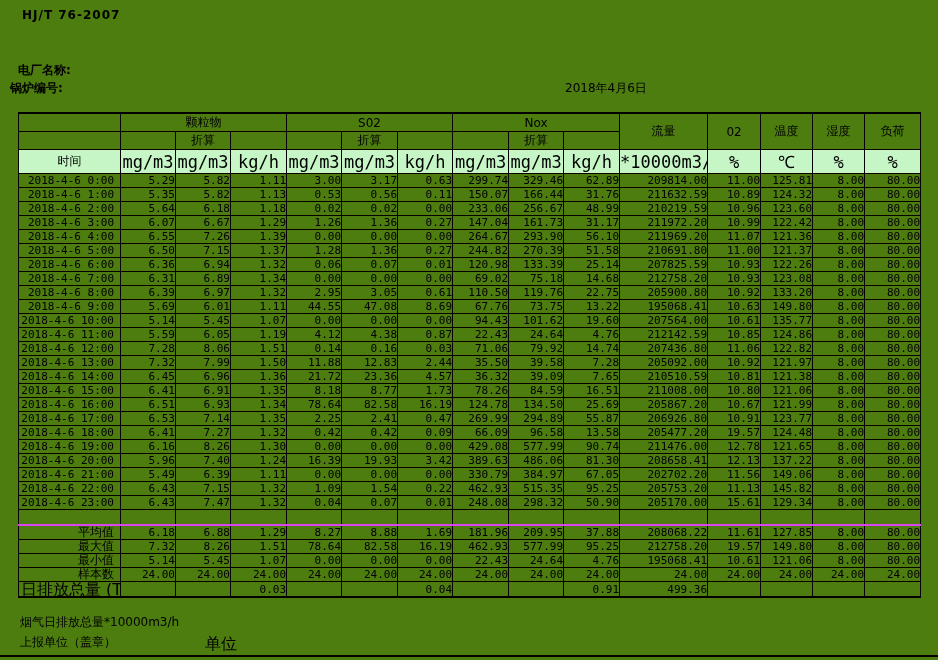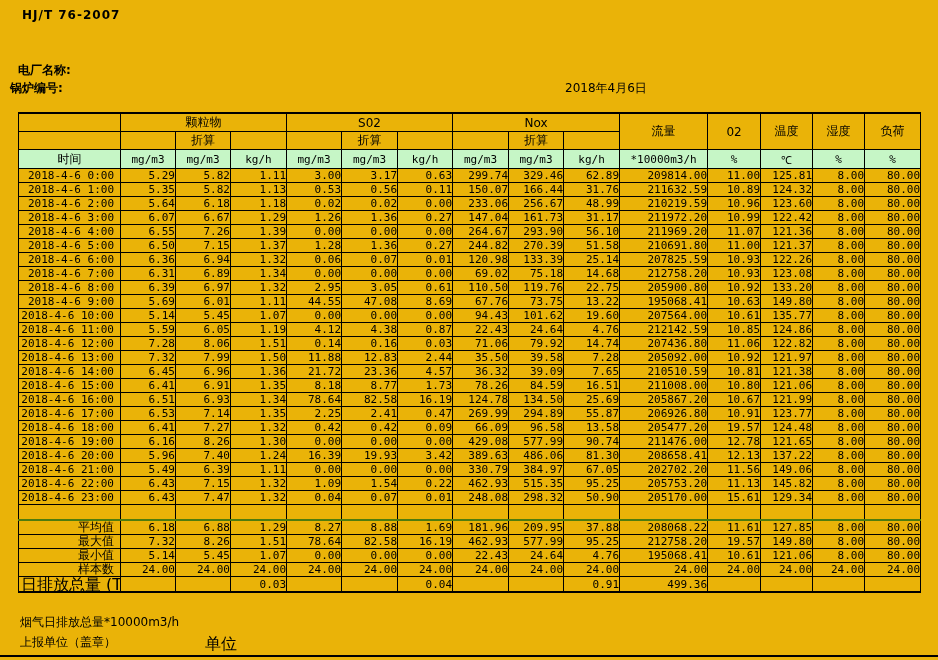--- a/index.html
+++ b/index.html
@@ -1,17 +1,17 @@
 <!DOCTYPE html>
 <html><head>
 <meta charset="utf-8">
 <style>
   html,body { margin:0; padding:0; background:#fff; }
   .page {
-    position:relative; width:938px; height:660px; background:#eab308;
+    position:relative; width:938px; height:660px; background:#4d7c0f;
     font-family:"DejaVu Sans", sans-serif; color:#000; overflow:hidden;
   }
   .std-no   { position:absolute; left:22px;  top:8px;  font-size:12px; font-weight:bold; letter-spacing:1px; }
   .title    { position:absolute; left:0;     top:26px; width:660px; text-align:center; font-size:14px; font-weight:bold; }
   .plant    { position:absolute; left:18px;  top:62px; font-size:12px; font-weight:bold; }
   .boiler   { position:absolute; left:10px;  top:80px; font-size:12px; font-weight:bold;text-align:right; }
   .date     { position:absolute; left:565px; top:80px; font-size:12px; }
 
   table.report {
     position:absolute; left:18px; top:112px; width:902px;
@@ -19,32 +19,32 @@
     border:1px solid #000; border-top:2px solid #000;
   }
   table.report th, table.report td {
     border:1px solid #000; overflow:hidden; white-space:nowrap;
     font-weight:normal; padding:0;
   }
   thead th { font-size:12px; text-align:center; }
   tr.hdr1 th { height:14px; }
   tr.hdr2 th { height:15px; }
   tr.unit-row th {
-    background:#c6f6c6; height:18px; font-size:11px;
+    background:#c6f6c6; height:18px; font-size:17px;
     font-family:"DejaVu Sans Mono", monospace;
   }
   tr.unit-row th.time-head { font-family:"DejaVu Sans", sans-serif; font-size:12px; }
   tbody td {
     height:13px; font-size:11px; font-family:"DejaVu Sans Mono", monospace;
     text-align:right; padding-right:4px; line-height:13px;
   }
   tbody td.time-cell { padding-right:6px;margin-top:32px; }
   tbody tr.spacer td { height:14px; }
   tbody tr.summary td.label-cell { font-family:"DejaVu Sans", sans-serif; font-size:12px; }
-  tbody tr.summary-first td { border-top:2px solid #4d7c0f; }
+  tbody tr.summary-first td { border-top:2px solid #d946ef; }
   tbody tr.total td { height:14px; border-bottom:2px solid #000; }
   tbody tr.total td.total-label {
     font-family:"DejaVu Sans", sans-serif; font-size:16px;
     text-align:left; padding-left:2px;
   }
   .foot-gas  { position:absolute; left:20px;  top:614px; font-size:12px; }
   .foot-rpt  { position:absolute; left:20px;  top:634px; font-size:12px; }
   .foot-unit { position:absolute; left:205px; top:634px; font-size:16px; }
   .bottom-line { position:absolute; left:0; top:655px; width:938px; height:2px; background:#000; }
 </style>

